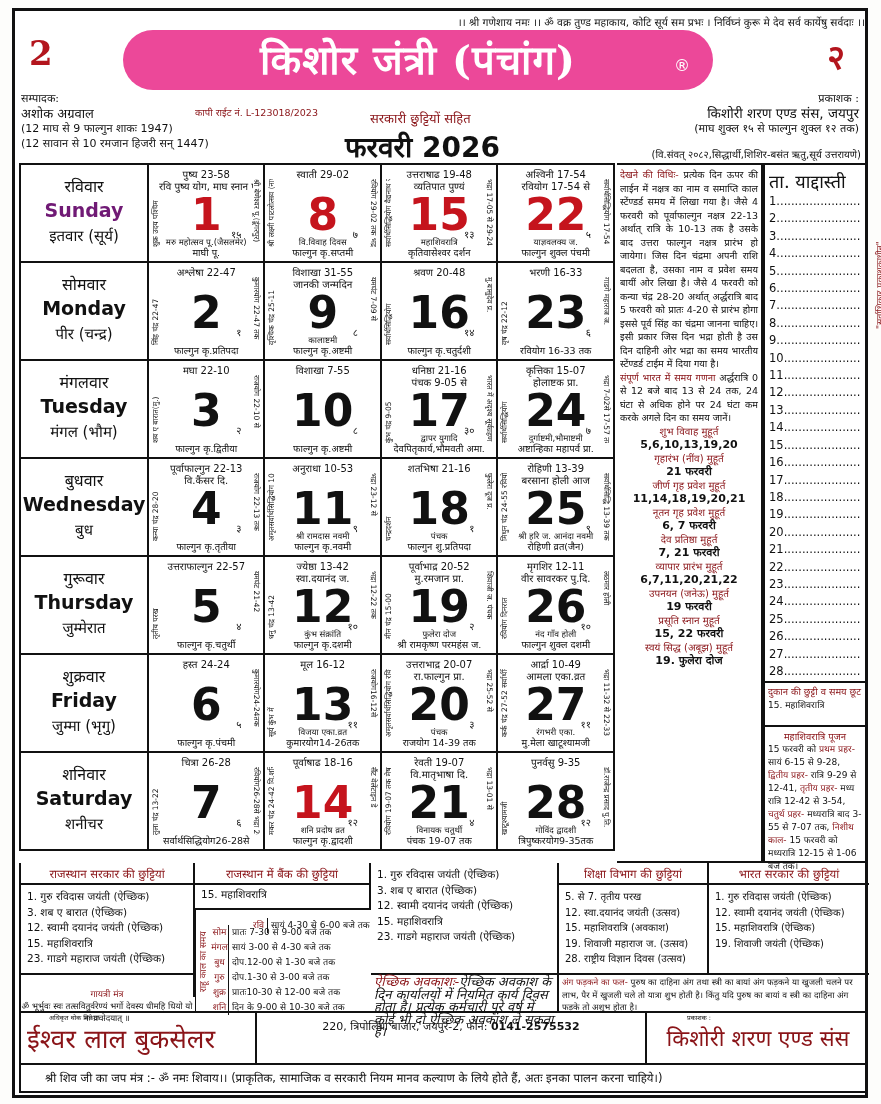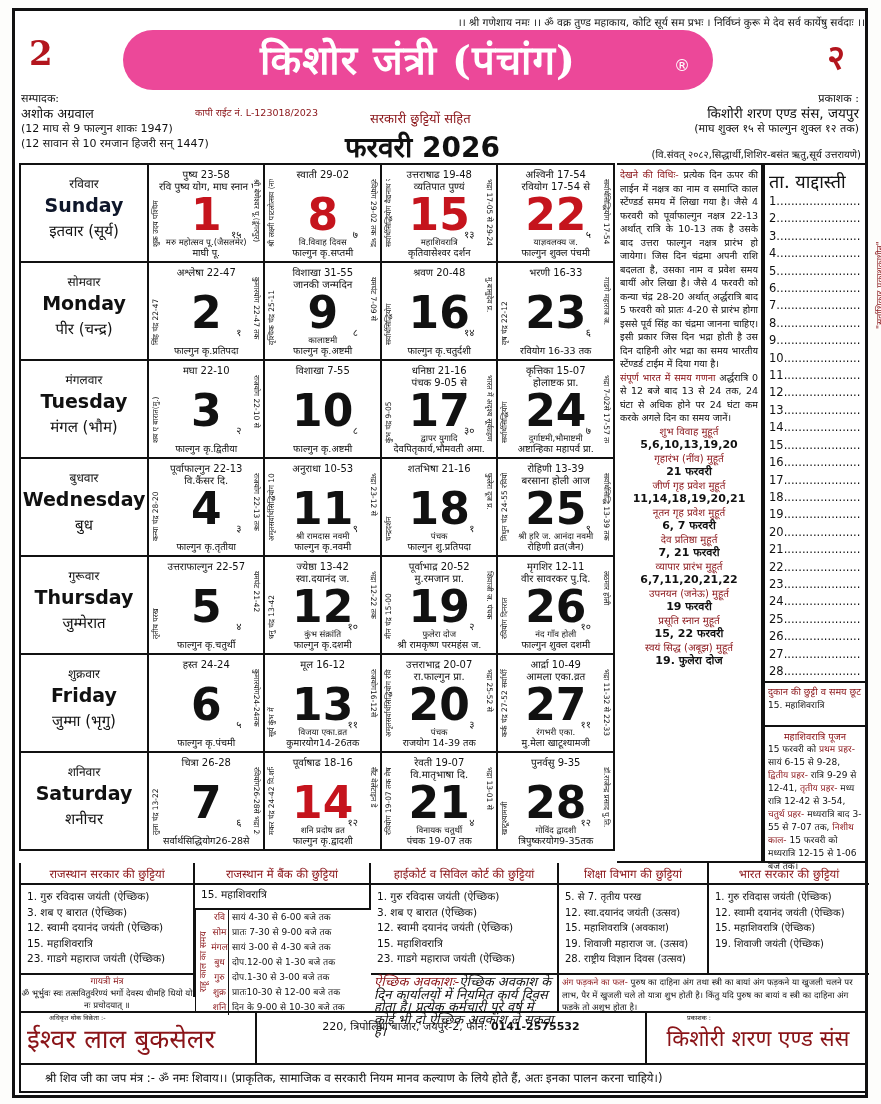--- a/index.html
+++ b/index.html
@@ -17,24 +17,24 @@
   .copyright { position: absolute; left: 180px; top: 95px; font-size: 9.5px; color: #8a1418; }
   .holidays-note { position: absolute; left: 355px; top: 98px; font-size: 13px; color: #8a1418; }
   .month-title { position: absolute; left: 330px; top: 116px; font-size: 28px; font-weight: bold; }
   .publisher { position: absolute; right: 6px; top: 80px; text-align: right; font-size: 11px; line-height: 15px; }
   .publisher .name { font-size: 13.5px; }
   .samvat { position: absolute; right: 4px; top: 136px; font-size: 10px; }
 
   .grid { position: absolute; left: 4px; top: 152px; width: 596px; border-collapse: collapse; }
   .grid td { border: 2px solid #111; vertical-align: top; position: relative; height: 98px; }
   .day-label { width: 128px; text-align: center; }
-  .day-label .hi { font-size: 12px; margin-top: 10px; font-family: "DejaVu Serif", serif; }
+  .day-label .hi { font-size: 16px; margin-top: 10px; font-family: "DejaVu Serif", serif; }
   .day-label .en { font-size: 19px; font-weight: bold; margin-top: 2px; }
   .day-label .alt { font-size: 15px; margin-top: 4px; }
-  .day-label.sun .en { color: #0f172a; }
+  .day-label.sun .en { color: #701a75; }
   .cell { width: 117px; overflow: hidden; }
   .cell .nak { position: absolute; top: 2px; left: 4px; right: 4px; text-align: center; font-size: 10px; white-space: nowrap; }
   .cell .sub { position: absolute; top: 14px; left: 10px; right: 10px; text-align: center; font-size: 10px; white-space: nowrap; overflow: hidden; }
   .cell .date { position: absolute; top: 26px; left: 0; right: 0; text-align: center; font-size: 44px; font-weight: bold; line-height: 48px; }
   .cell.holiday .date { color: #c5141d; }
   .cell .tithi-num { position: absolute; right: 22px; top: 62px; font-size: 10px; }
   .cell .note { position: absolute; bottom: 14px; left: 8px; right: 8px; text-align: center; font-size: 8.5px; white-space: nowrap; overflow: hidden; }
   .cell .tithi { position: absolute; bottom: 2px; left: 4px; right: 4px; text-align: center; font-size: 9.5px; white-space: nowrap; overflow: hidden; }
   .cell .vert { position: absolute; top: 14px; bottom: 14px; width: 10px; font-size: 7.5px; writing-mode: vertical-rl; white-space: nowrap; overflow: hidden; }
   .cell .vert.l { left: 2px; transform: rotate(180deg); }
@@ -56,21 +56,21 @@
   .side-vert { position: absolute; left: 858px; top: 230px; font-size: 9px; color: #8a1418; writing-mode: vertical-rl; transform: rotate(180deg); }
 
   .holiday-row { position: absolute; left: 4px; top: 852px; width: 848px; height: 150px; border: 2px solid #111; border-top: 0; }
   .hcol { position: absolute; top: 0; border-right: 2px solid #111; }
   .hcol .head { height: 22px; border-bottom: 2px solid #111; text-align: center; color: #8a1418; font-size: 11.5px; line-height: 22px; }
   .hcol .items { padding: 4px 6px; font-size: 10.5px; line-height: 15.5px; }
   .rahu { position: absolute; left: 174px; top: 45px; width: 176px; height: 105px; border-top: 2px solid #111; }
   .rahu .vlabel { position: absolute; left: 0; top: 0; width: 16px; bottom: 0; border-right: 1.5px solid #111; color: #8a1418; font-size: 9px; writing-mode: vertical-rl; transform: rotate(180deg); text-align: center; }
   .rahu .row { position: absolute; left: 16px; right: 0; height: 15px; font-size: 9px; line-height: 15px; }
   .rahu .row .d { display: inline-block; width: 18px; color: #8a1418; text-align: center; border-right: 1px solid #111; margin-right: 3px; }
-  .gayatri { position: absolute; left: 0; top: 110px; width: 174px; height: 24px; border-top: 2px solid #111; border-right: 2px solid #111; text-align: center; font-size: 8.5px; line-height: 12px; padding-top: 0; }
+  .gayatri { position: absolute; left: 0; top: 110px; width: 174px; height: 24px; border-top: 2px solid #111; border-right: 2px solid #111; text-align: center; font-size: 8.5px; line-height: 12px; padding-top: 13px; }
   .gayatri .h { color: #8a1418; font-size: 9px; }
   .optional-note { position: absolute; left: 350px; top: 110px; width: 188px; height: 40px; border-top: 2px solid #111; border-right: 2px solid #111; font-size: 13px; line-height: 12.5px; padding: 1px 3px; font-style: italic; }
   .optional-note .red { color: #8a1418; }
   .ang-note { position: absolute; left: 538px; top: 110px; width: 310px; height: 40px; border-top: 2px solid #111; font-size: 8.5px; line-height: 12.5px; padding: 1px 3px; }
   .ang-note .red { color: #8a1418; }
 
   .footer1 { position: absolute; left: 4px; top: 1002px; width: 848px; height: 52px; border: 2px solid #111; border-top: 0; }
   .seller { position: absolute; left: 0; top: 0; width: 236px; height: 50px; border-right: 2px solid #111; color: #8a1418; }
   .seller .tag { font-size: 6.5px; padding-left: 28px; color: #111; }
   .seller .nm { font-size: 26px; padding-left: 6px; line-height: 34px; }
@@ -553,31 +553,30 @@
     </div>
     <div class="hcol" style="left:174px;width:176px;height:45px;">
       <div class="head">राजस्थान में बैंक की छुट्टियां</div>
       <div class="items" style="padding-top:2px">
           <div>15. महाशिवरात्रि</div>
         </div>
     </div>
     <div class="rahu">
       <div class="vlabel">राहू काल का समय</div>
       <div id="rahu-rows">
-          <div class="row" style="top: 0px;"><span class="d">रवि</span><span>सायं 4-30 से 6-00 बजे तक</span></div>
+          <div class="row" style="top: 8px; margin-left: 39px;"><span class="d">रवि</span><span>सायं 4-30 से 6-00 बजे तक</span></div>
           <div class="row" style="top: 15px;"><span class="d">सोम</span><span>प्रातः 7-30 से 9-00 बजे तक</span></div>
           <div class="row" style="top: 30px;"><span class="d">मंगल</span><span>सायं 3-00 से 4-30 बजे तक</span></div>
           <div class="row" style="top: 45px;"><span class="d">बुध</span><span>दोप.12-00 से 1-30 बजे तक</span></div>
           <div class="row" style="top: 60px;"><span class="d">गुरु</span><span>दोप.1-30 से 3-00 बजे तक</span></div>
           <div class="row" style="top: 75px;"><span class="d">शुक्र</span><span>प्रातः10-30 से 12-00 बजे तक</span></div>
           <div class="row" style="top: 90px;"><span class="d">शनि</span><span>दिन के 9-00 से 10-30 बजे तक</span></div>
         </div>
     </div>
     <div class="hcol" style="left:350px;width:188px;height:110px;">
-      <div class="head">हाईकोर्ट व सिविल कोर्ट की छुट्टियां</div>
       <div class="items">
           <div>1. गुरु रविदास जयंती (ऐच्छिक)</div>
           <div>3. शब ए बारात (ऐच्छिक)</div>
           <div>12. स्वामी दयानंद जयंती (ऐच्छिक)</div>
           <div>15. महाशिवरात्रि</div>
           <div>23. गाडगे महाराज जयंती (ऐच्छिक)</div>
         </div>
     </div>
     <div class="hcol" style="left:538px;width:150px;height:110px;">
       <div class="head">शिक्षा विभाग की छुट्टियां</div>

